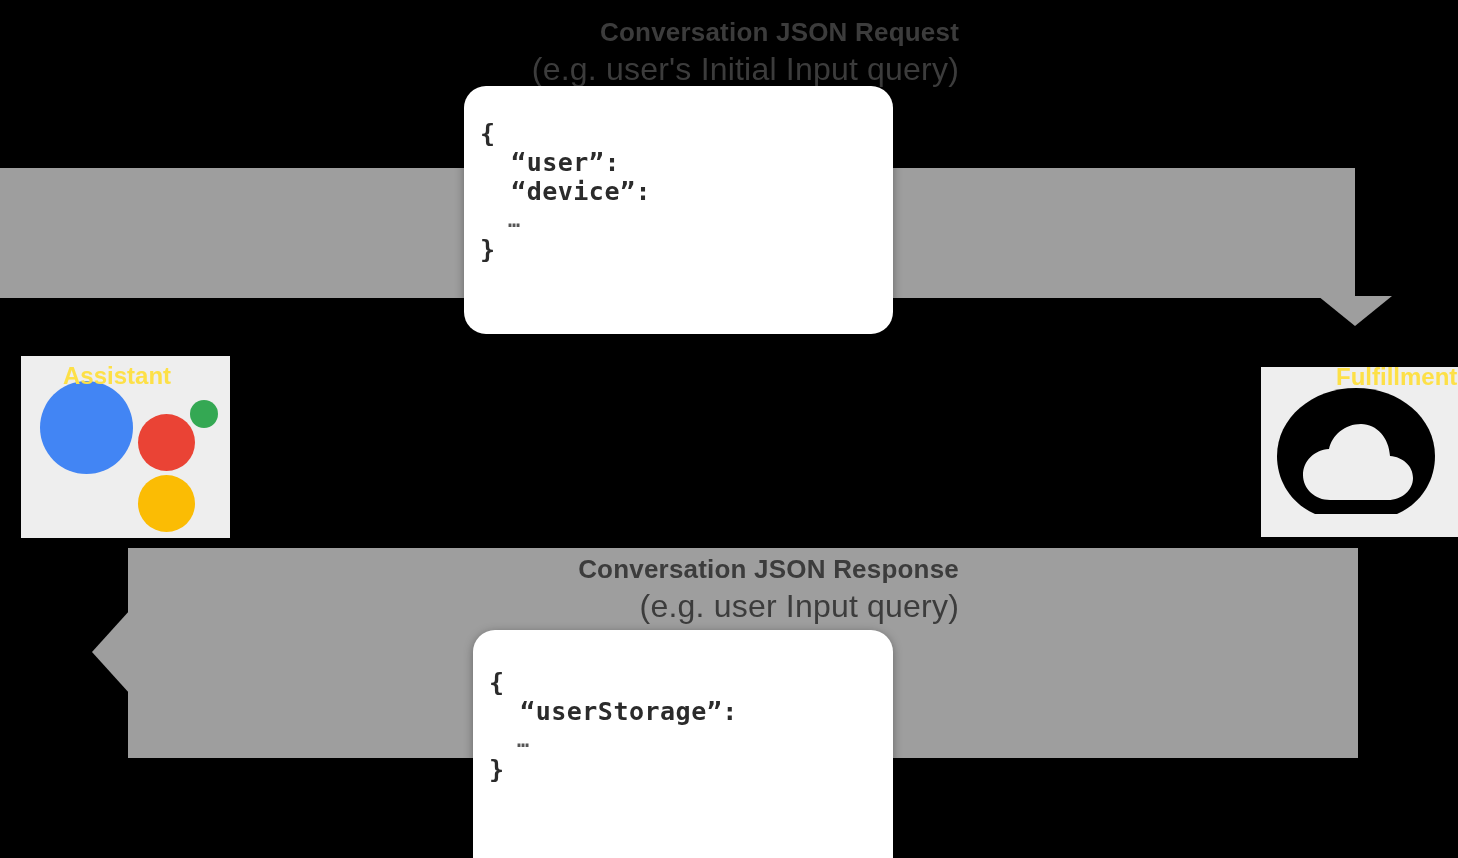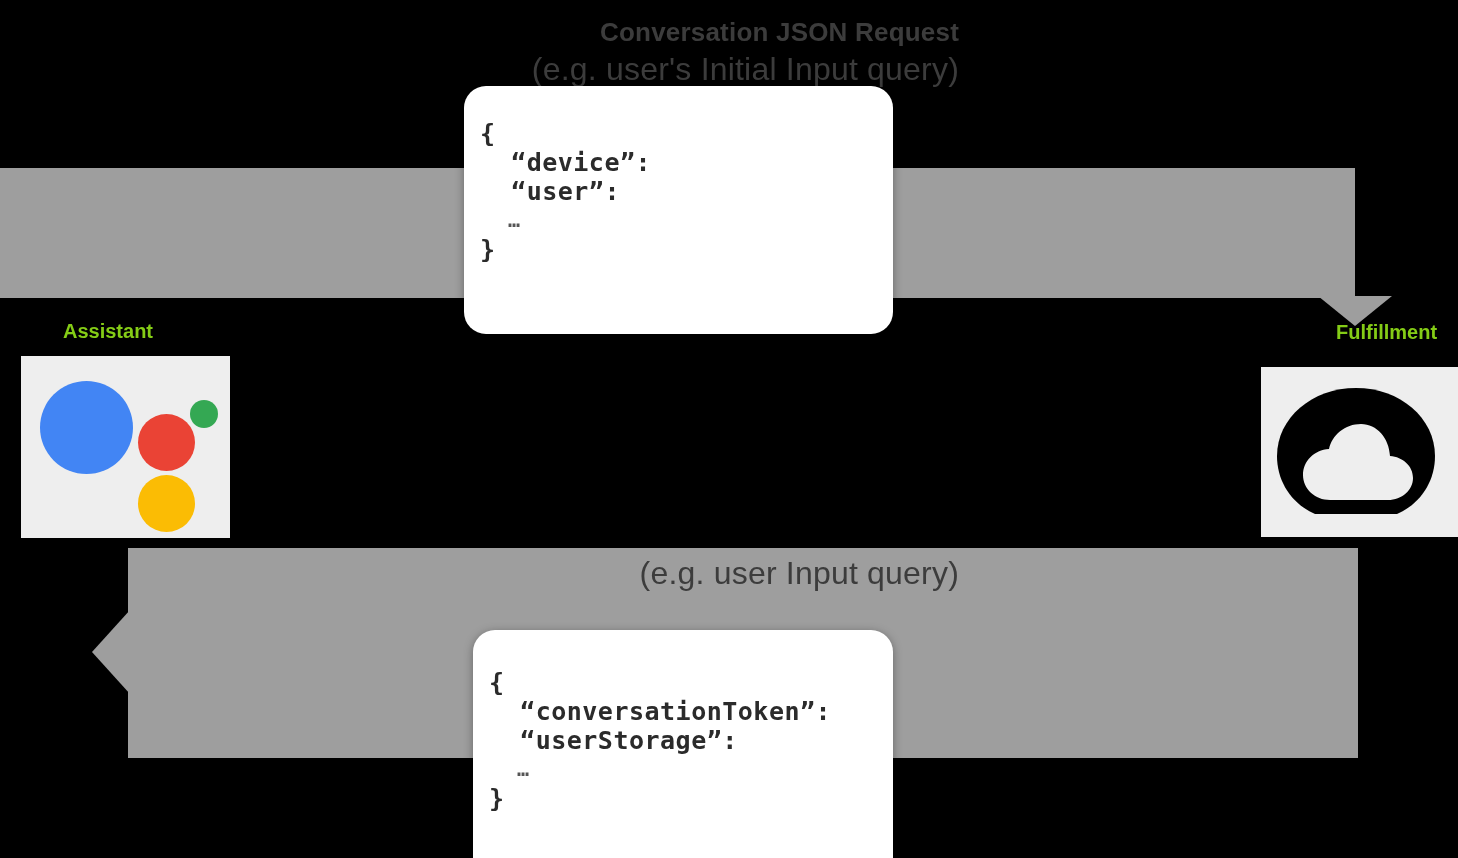--- a/index.html
+++ b/index.html
@@ -61,22 +61,22 @@
   .dot{position:absolute;border-radius:50%;}
   #dot-blue  {left:40px; top:381px; width:93px;height:93px;background:#4285f4;}
   #dot-red   {left:138px;top:414px; width:57px;height:57px;background:#ea4335;}
   #dot-green {left:190px;top:400px; width:28px;height:28px;background:#34a853;}
   #dot-yellow{left:138px;top:475px; width:57px;height:57px;background:#fbbc04;}
 
   
   #cloud-glyph{position:absolute;left:1273px;top:386px;width:166px;height:135px;}
 
   
-  .endpoint-caption{position:absolute;color:#84cc16;font-size:20px;
-                    font-weight:700;white-space:nowrap;}
+  .endpoint-caption{position:absolute;color:#fde047;font-size:24px;
+                    font-weight:700;white-space:nowrap;margin-top:42px;}
   #caption-assistant{left:63px;top:320px;}
   #caption-fulfillment{left:1336px;top:321px;font-weight:700;}
 </style>
 </head>
 <body>
 
 <div id="stage">
 
   <div class="arrow" id="arrow-request">
     <div class="shaft shaft-h"></div>
@@ -88,33 +88,33 @@
     <div class="head head-left"></div>
   </div>
 
   <div class="flow-label" id="label-request">
     <div class="l1">Conversation JSON Request</div>
     <div class="l2">(e.g. user's Initial Input query)</div>
   </div>
 
   <div class="json-card" id="card-request">
     <div class="ln">{</div>
+    <div class="ln">  “user”:</div>
     <div class="ln">  “device”:</div>
-    <div class="ln">  “user”:</div>
     <div class="ln dots">  …</div>
     <div class="ln">}</div>
   </div>
 
   <div class="flow-label" id="label-response">
+    <div class="l1">Conversation JSON Response</div>
     <div class="l2">(e.g. user Input query)</div>
   </div>
 
   <div class="json-card" id="card-response">
     <div class="ln">{</div>
-    <div class="ln">  “conversationToken”:</div>
     <div class="ln">  “userStorage”:</div>
     <div class="ln dots">  …</div>
     <div class="ln">}</div>
   </div>
 
   <div class="endpoint" id="assistant-tile"></div>
   <div class="dot" id="dot-blue"></div>
   <div class="dot" id="dot-red"></div>
   <div class="dot" id="dot-green"></div>
   <div class="dot" id="dot-yellow"></div>

